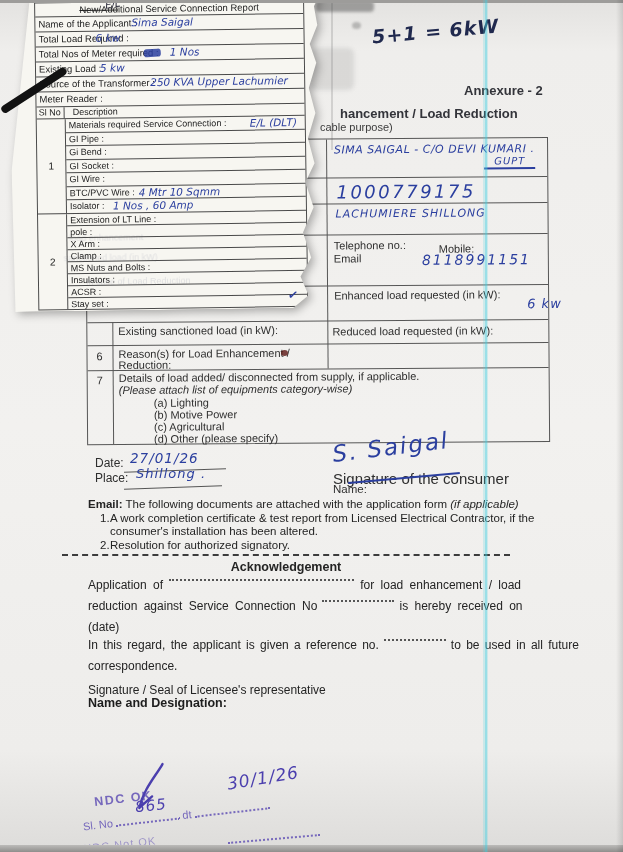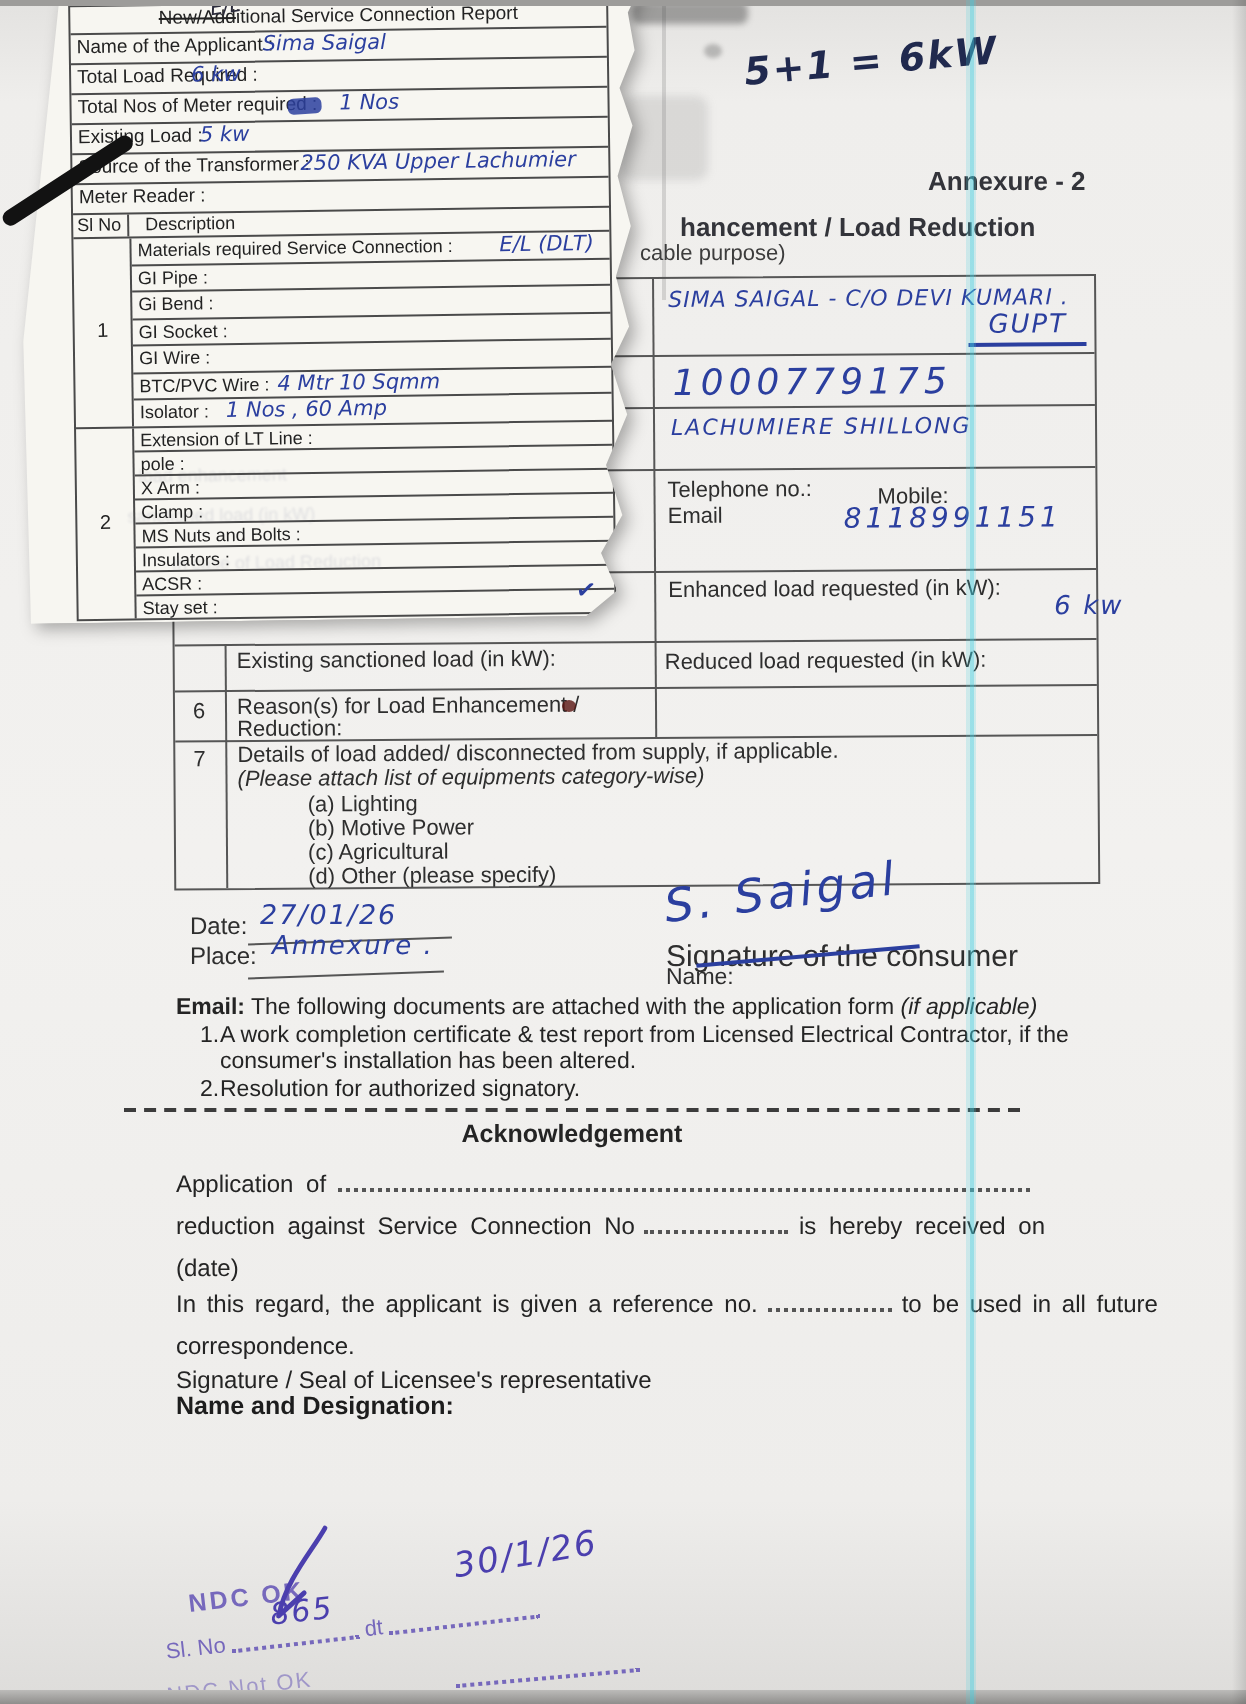--- a/index.html
+++ b/index.html
@@ -50,21 +50,21 @@
   
   .noteblock{position:absolute;left:88px;top:498px;width:458px;font-size:11.5px;line-height:13.5px;color:#242424;z-index:1;}
   .noteblock .b{font-weight:bold;}
   .noteblock .i{font-style:italic;}
   .nitem{display:flex;}
   .nnum{width:22px;flex:none;text-align:left;padding-left:12px;box-sizing:border-box;}
   
   .ackline{position:absolute;left:62px;top:554px;width:448px;border-top:2.5px dashed #3c3c3c;z-index:1;}
   .ackhead{position:absolute;left:62px;top:560px;width:448px;text-align:center;font-size:12.5px;font-weight:bold;color:#242424;z-index:1;}
   .ackp{position:absolute;left:88px;width:433px;font-size:12px;color:#242424;z-index:1;}
-  .ackrow{display:flex;align-items:flex-end;height:21px;word-spacing:3px;white-space:nowrap;}
+  .ackrow{display:flex;align-items:flex-start;height:21px;word-spacing:3px;white-space:nowrap;}
   .dotlead{flex:1;border-bottom:2px dotted #555;margin:0 6px 3px 6px;height:1px;}
   .dotfix{border-bottom:2px dotted #555;margin:0 5px 3px 5px;height:1px;flex:none;}
   .lic{position:absolute;left:88px;top:683px;font-size:12px;color:#242424;z-index:1;}
   .namedes{position:absolute;left:88px;top:696px;font-size:12.5px;font-weight:bold;color:#1d1d1d;z-index:1;}
   
   .stamp{position:absolute;left:52px;top:772px;width:280px;height:78px;transform:rotate(-6.5deg);color:#7668bc;z-index:2;}
   .st1{position:absolute;left:44px;top:12px;font-size:12.5px;font-weight:bold;letter-spacing:1.5px;white-space:nowrap;}
   .st2{position:absolute;left:30px;top:36px;width:230px;font-size:11px;display:flex;align-items:flex-end;white-space:nowrap;}
   .stdot{border-bottom:2px dotted #7668bc;height:1px;margin:0 3px 2px 3px;flex:none;}
   .st3{position:absolute;left:28px;top:58px;font-size:11px;opacity:.6;letter-spacing:1px;white-space:nowrap;}
@@ -120,21 +120,21 @@
     <div class="mrow" style="top:38px;height:26px;"></div>
     <div class="mrow" style="top:64px;height:31px;"></div>
     <div class="mrow" style="top:95px;height:51px;"></div>
     <div class="mrow" style="top:146px;height:35px;"></div>
     <div class="mrow" style="top:181px;height:23px;"></div>
     <div class="mrow" style="top:204px;height:25px;"></div>
     <div class="vline-main"></div>
     <div class="vline-slno"></div>
 
     <span class="hw" style="left:248px;top:4px;font-size:11px;letter-spacing:0.5px;">SIMA  SAIGAL  - C/O  DEVI  KUMARI .</span>
-    <span class="hw" style="left:398px;top:17px;font-size:13px;letter-spacing:1px;border-bottom:2px solid #2b3f9f;padding:0 10px 1px 10px;">GUPT</span>
+    <span class="hw" style="left:398px;top:17px;font-size:10px;letter-spacing:1px;border-bottom:2px solid #2b3f9f;padding:0 10px 1px 10px;">GUPT</span>
     <span class="hw" style="left:250px;top:42px;font-size:18px;letter-spacing:2.5px;">1000779175</span>
     <span class="hw" style="left:249px;top:68px;font-size:11px;letter-spacing:1px;">LACHUMIERE  SHILLONG</span>
 
     <span class="lbl" style="left:247px;top:100px;">Telephone no.:</span>
     <span class="lbl" style="left:352px;top:104px;">Mobile:</span>
     <span class="lbl" style="left:247px;top:113px;">Email</span>
     <span class="hw" style="left:335px;top:113px;font-size:14px;letter-spacing:2px;">8118991151</span>
 
     <span class="lbl" style="left:247px;top:150px;">Enhanced load requested (in kW):</span>
     <span class="hw" style="left:440px;top:158px;font-size:13px;letter-spacing:1px;">6 kw</span>
@@ -154,21 +154,21 @@
     <span class="lbl" style="left:66px;top:280px;">(c) Agricultural</span>
     <span class="lbl" style="left:66px;top:292px;">(d) Other (please specify)</span>
   </div>
 
   <div class="tick">✓</div>
 
   <div class="date-lbl lbl">Date:</div>
   <div class="date-val hw">27/01/26</div>
   <div class="date-ul"></div>
   <div class="place-lbl lbl">Place:</div>
-  <div class="place-val hw">Annexure .</div>
+  <div class="place-val hw">Shillong .</div>
   <div class="place-ul"></div>
   <div class="sig hw">S. Saigal</div>
   <div class="sigcap lbl">Signature of the consumer</div>
   <div class="sigstrike"></div>
   <div class="namecap lbl">Name:</div>
 
   <div class="noteblock">
     <div>
       <span class="b">Email:</span>
       <span>The following documents are attached with the application form</span>
@@ -183,20 +183,21 @@
       <span>Resolution for authorized signatory.</span>
     </div>
   </div>
 
   <div class="ackline"></div>
   <div class="ackhead">Acknowledgement</div>
   <div class="ackp" style="top:578px;">
     <div class="ackrow">
       <span>Application  of</span>
       <span class="dotlead"></span>
+      <span>for  load  enhancement  /  load</span>
     </div>
     <div class="ackrow">
       <span>reduction  against  Service  Connection  No</span>
       <span class="dotfix" style="width:72px;"></span>
       <span>is  hereby  received  on</span>
       <span class="dotlead"></span>
     </div>
     <div class="ackrow">
       <span>(date)</span>
     </div>

